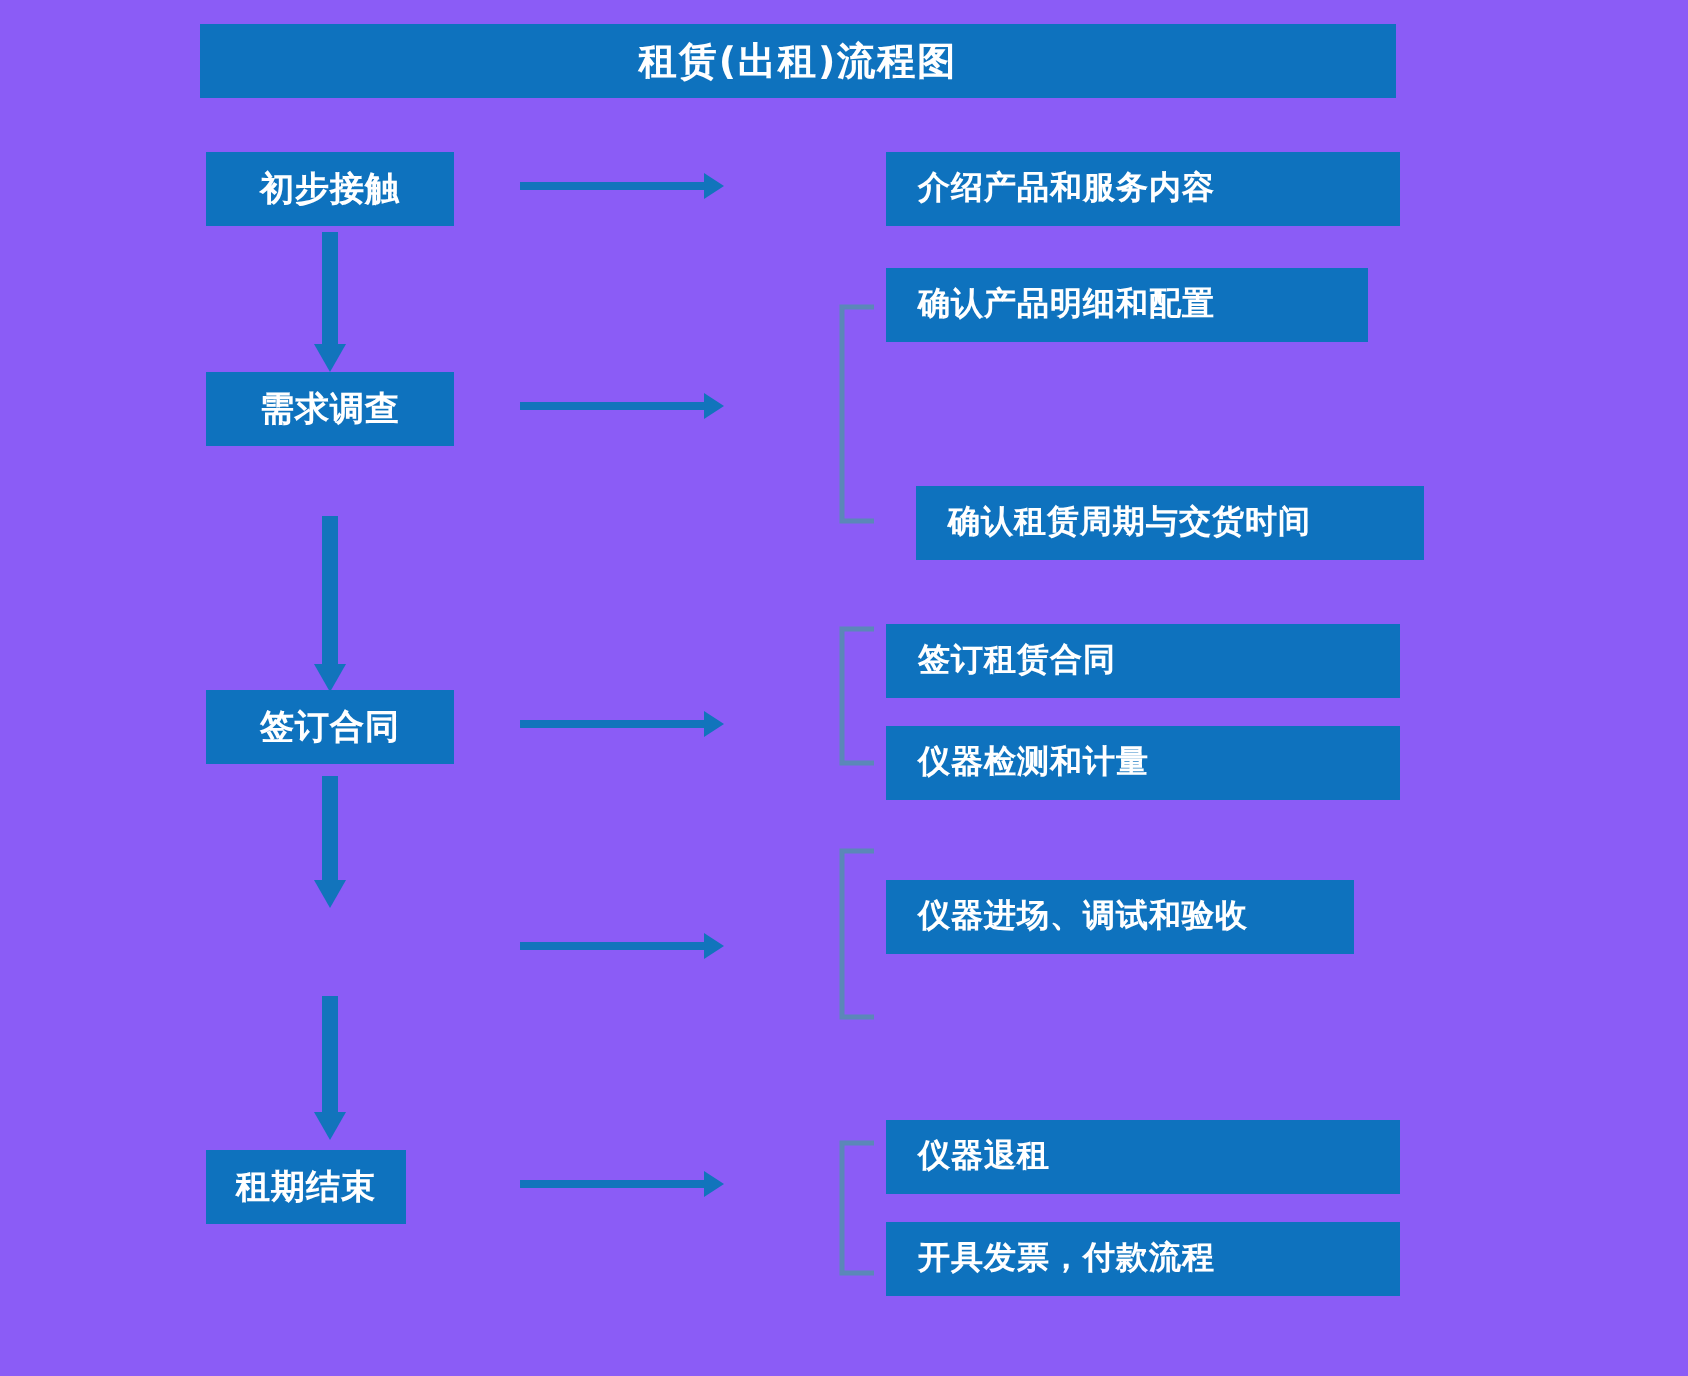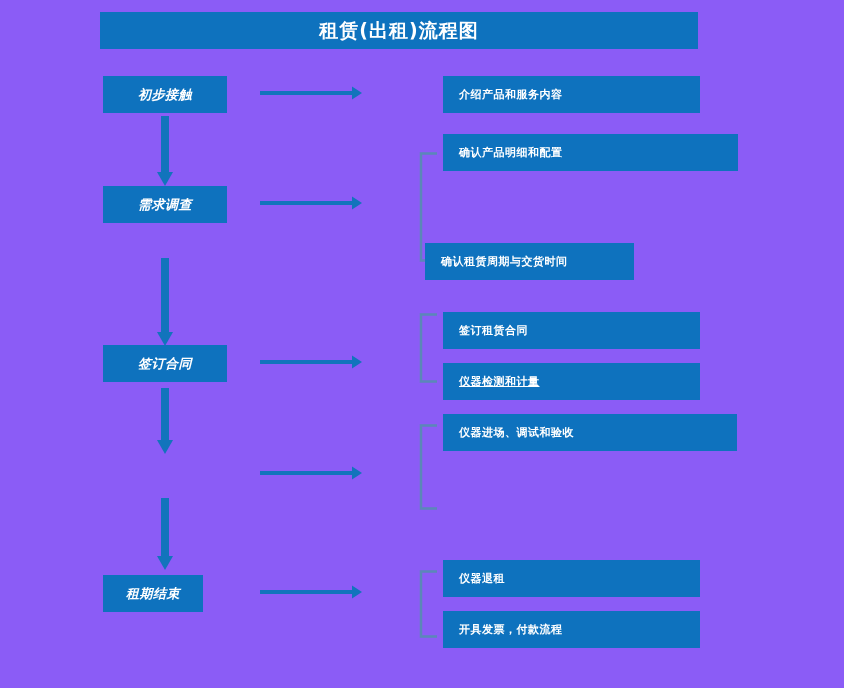--- a/index.html
+++ b/index.html
@@ -29,27 +29,26 @@
     box-sizing: border-box;
     white-space: nowrap;
   }
   .title-box {
     justify-content: center;
     font-size: 19px;
     letter-spacing: 1px;
   }
   .stage-box {
     justify-content: center;
-    font-size: 13px;
-    font-style: italic;
+    font-size: 17px;
   }
   .detail-box {
     justify-content: flex-start;
     padding-left: 16px;
-    font-size: 11px;
+    font-size: 16px;
   }
   .v-arrow {
     position: absolute;
   }
   .h-arrow {
     position: absolute;
   }
   .bracket {
     position: absolute;
   }
@@ -88,22 +87,22 @@
       <polygon points="92,2.5 102,9 92,15.5" fill="#1274BC"></polygon>
     </svg>
   </div>
 
   <div class="bracket" style="left:419px; top:152px; width:20px; height:110px;">
     <svg width="20" height="110" viewBox="0 0 20 110">
       <polyline points="18,1.5 2,1.5 2,108.5 18,108.5" fill="none" stroke="#5B87B8" stroke-width="2.5"></polyline>
     </svg>
   </div>
 
-  <div class="box detail-box" style="left:443px; top:134px; width:295px; height:37px;">确认产品明细和配置</div>
-  <div class="box detail-box" style="left:425px; top:243px; width:209px; height:37px;">确认租赁周期与交货时间</div>
+  <div class="box detail-box" style="left:443px; top:134px; width:241px; height:37px;">确认产品明细和配置</div>
+  <div class="box detail-box" style="left:458px; top:243px; width:254px; height:37px;">确认租赁周期与交货时间</div>
 
   <div class="v-arrow" style="left:155px; top:258px; width:20px; height:88px;">
     <svg width="20" height="88" viewBox="0 0 20 88">
       <rect x="6" y="0" width="8" height="76" fill="#1274BC"></rect>
       <polygon points="2,74 18,74 10,88" fill="#1274BC"></polygon>
     </svg>
   </div>
 
   <div class="box stage-box" style="left:103px; top:345px; width:124px; height:37px;">签订合同</div>
 
@@ -114,21 +113,21 @@
     </svg>
   </div>
 
   <div class="bracket" style="left:419px; top:313px; width:20px; height:70px;">
     <svg width="20" height="70" viewBox="0 0 20 70">
       <polyline points="18,1.5 2,1.5 2,68.5 18,68.5" fill="none" stroke="#5B87B8" stroke-width="2.5"></polyline>
     </svg>
   </div>
 
   <div class="box detail-box" style="left:443px; top:312px; width:257px; height:37px;">签订租赁合同</div>
-  <div class="box detail-box" style="left:443px; top:363px; width:257px; height:37px;text-decoration:underline;">仪器检测和计量</div>
+  <div class="box detail-box" style="left:443px; top:363px; width:257px; height:37px;">仪器检测和计量</div>
 
   <div class="v-arrow" style="left:155px; top:388px; width:20px; height:66px;">
     <svg width="20" height="66" viewBox="0 0 20 66">
       <rect x="6" y="0" width="8" height="54" fill="#1274BC"></rect>
       <polygon points="2,52 18,52 10,66" fill="#1274BC"></polygon>
     </svg>
   </div>
 
 
   <div class="h-arrow" style="left:260px; top:464px; width:102px; height:18px;">
@@ -137,21 +136,21 @@
       <polygon points="92,2.5 102,9 92,15.5" fill="#1274BC"></polygon>
     </svg>
   </div>
 
   <div class="bracket" style="left:419px; top:424px; width:20px; height:86px;">
     <svg width="20" height="86" viewBox="0 0 20 86">
       <polyline points="18,1.5 2,1.5 2,84.5 18,84.5" fill="none" stroke="#5B87B8" stroke-width="2.5"></polyline>
     </svg>
   </div>
 
-  <div class="box detail-box" style="left:443px; top:414px; width:294px; height:37px;">仪器进场、调试和验收</div>
+  <div class="box detail-box" style="left:443px; top:440px; width:234px; height:37px;">仪器进场、调试和验收</div>
 
   <div class="v-arrow" style="left:155px; top:498px; width:20px; height:72px;">
     <svg width="20" height="72" viewBox="0 0 20 72">
       <rect x="6" y="0" width="8" height="60" fill="#1274BC"></rect>
       <polygon points="2,58 18,58 10,72" fill="#1274BC"></polygon>
     </svg>
   </div>
 
   <div class="box stage-box" style="left:103px; top:575px; width:100px; height:37px;">租期结束</div>
 

